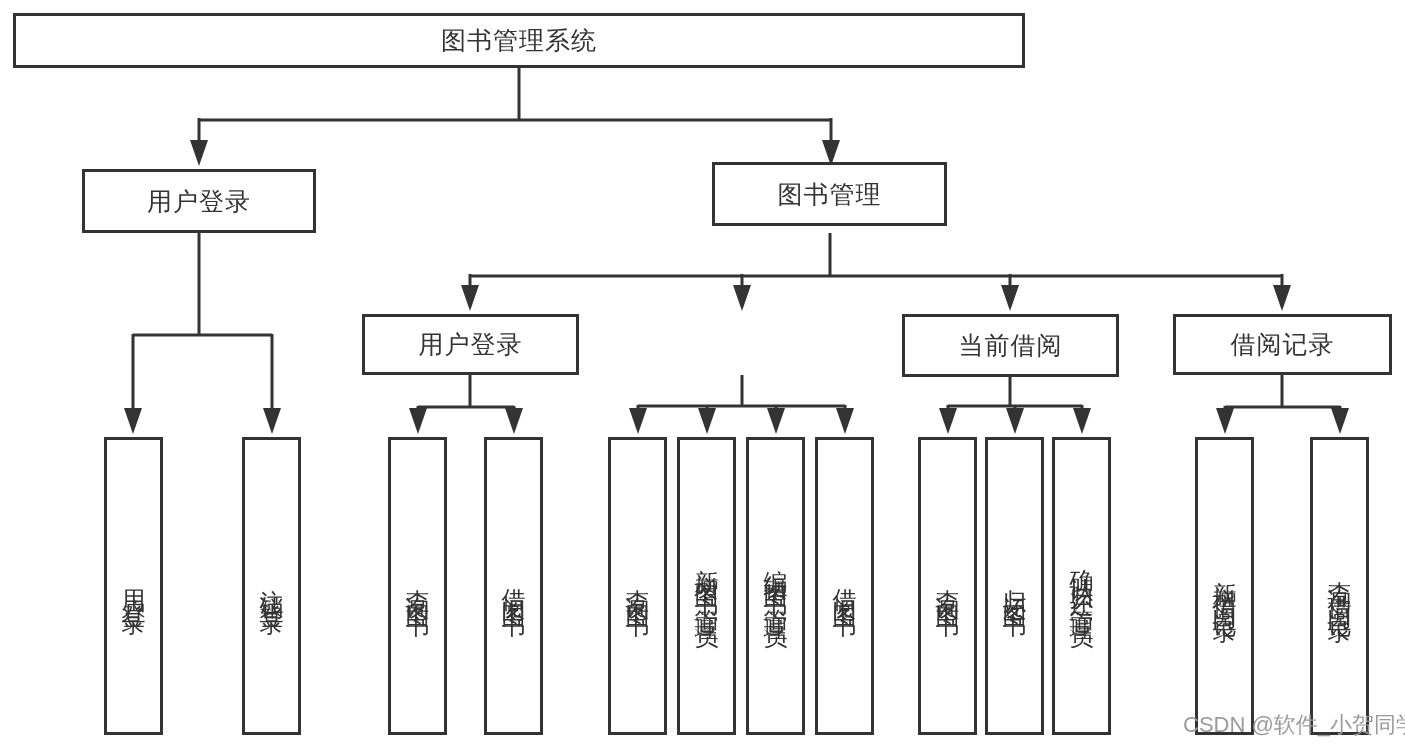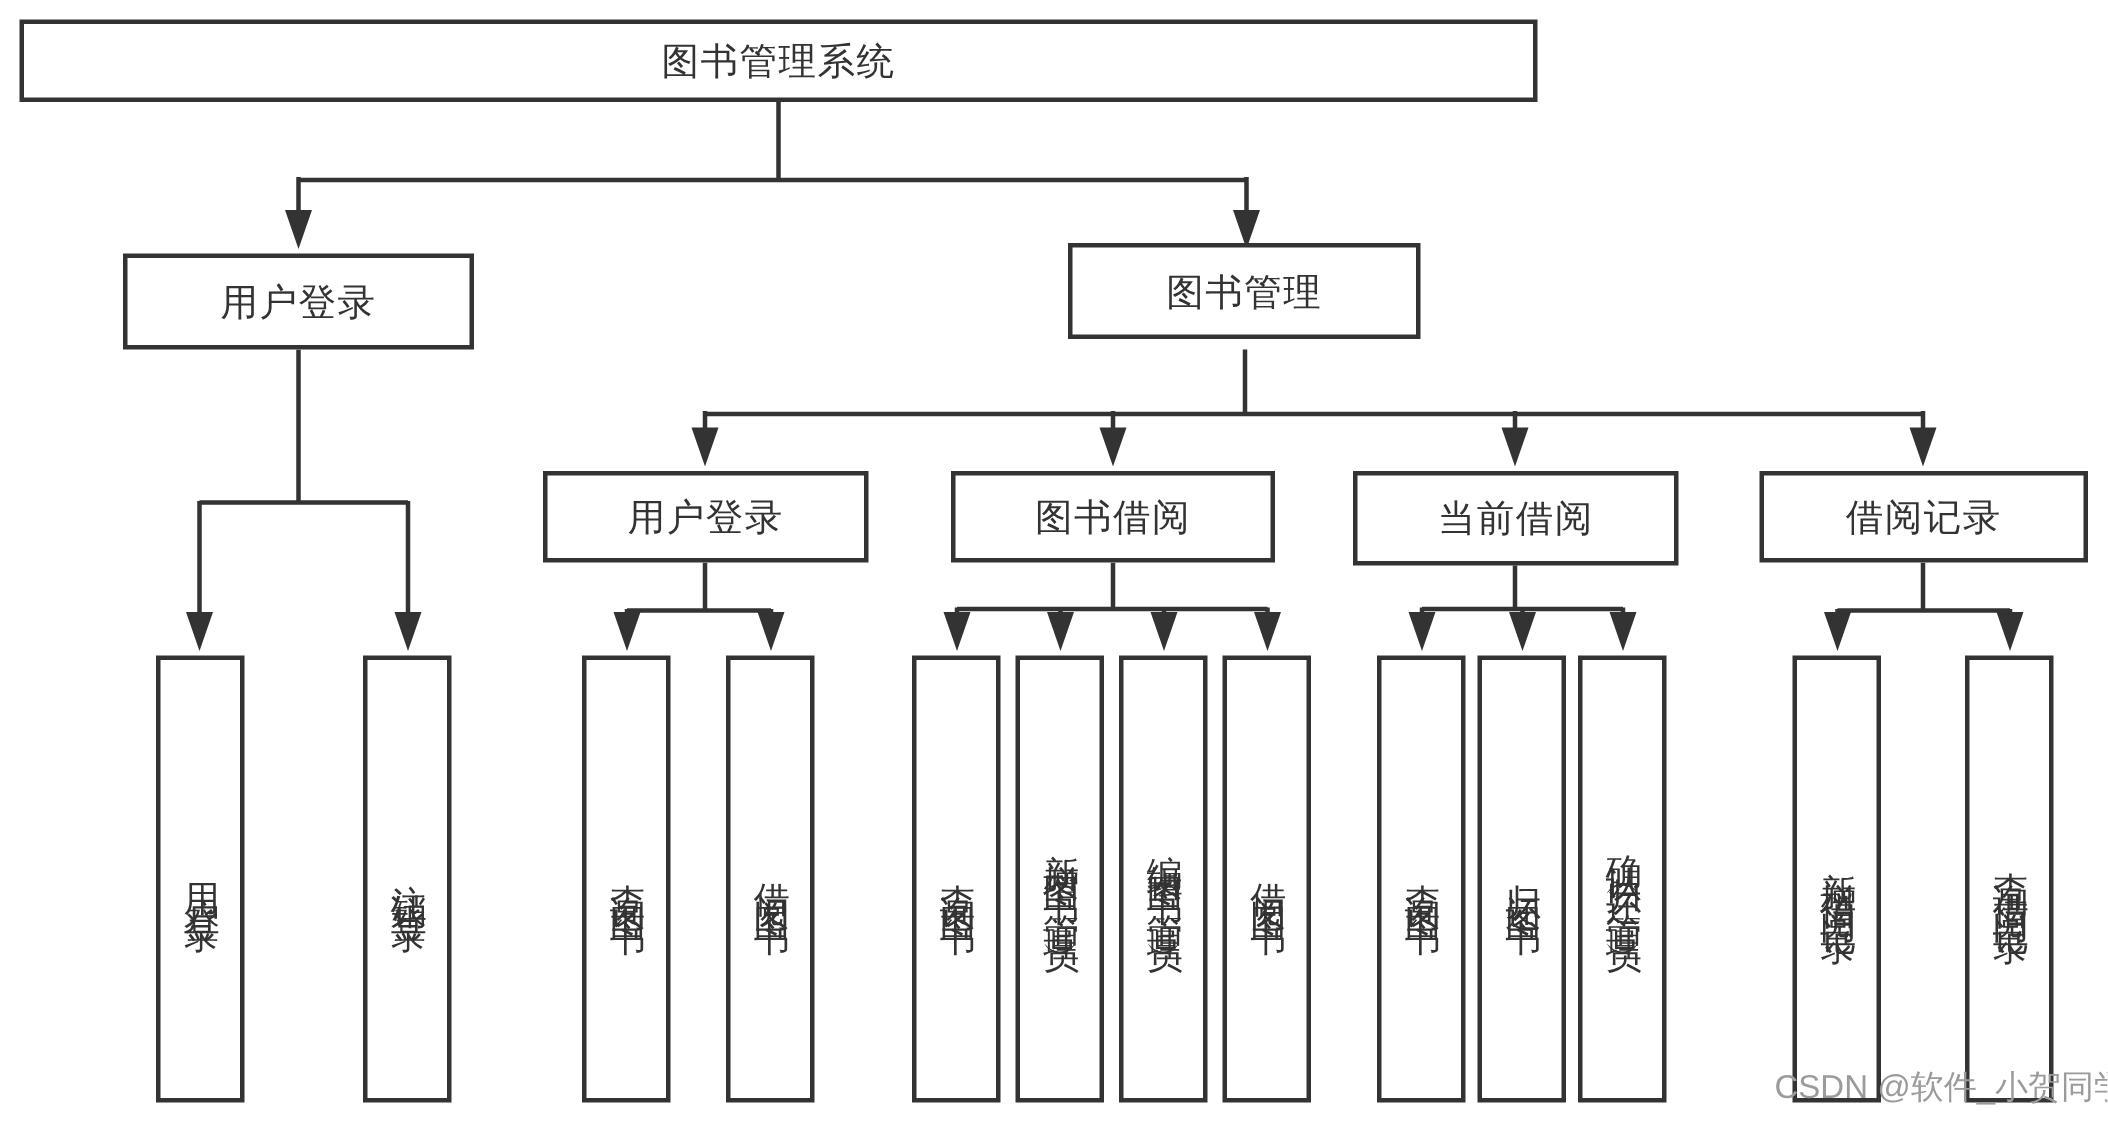--- a/index.html
+++ b/index.html
@@ -107,23 +107,20 @@
   <div class="node hbox" style="left:82px; top:169px; width:234px; height:64px">
     <span>用户登录</span>
   </div>
   <div class="node hbox" style="left:712px; top:162px; width:235px; height:64px">
     <span>图书管理</span>
   </div>
 
   <div class="node hbox" style="left:362px; top:314px; width:217px; height:61px">
     <span>用户登录</span>
   </div>
-  <div class="node hbox" style="left:634px; top:314px; width:216px; height:61px">
-    <span>图书借阅</span>
-  </div>
   <div class="node hbox" style="left:902px; top:314px; width:217px; height:63px">
     <span>当前借阅</span>
   </div>
   <div class="node hbox" style="left:1173px; top:314px; width:219px; height:61px">
     <span>借阅记录</span>
   </div>
 
   <div class="node vbox" style="left:104px; top:437px; width:59px; height:298px">
     <span>用户登录</span>
   </div>

